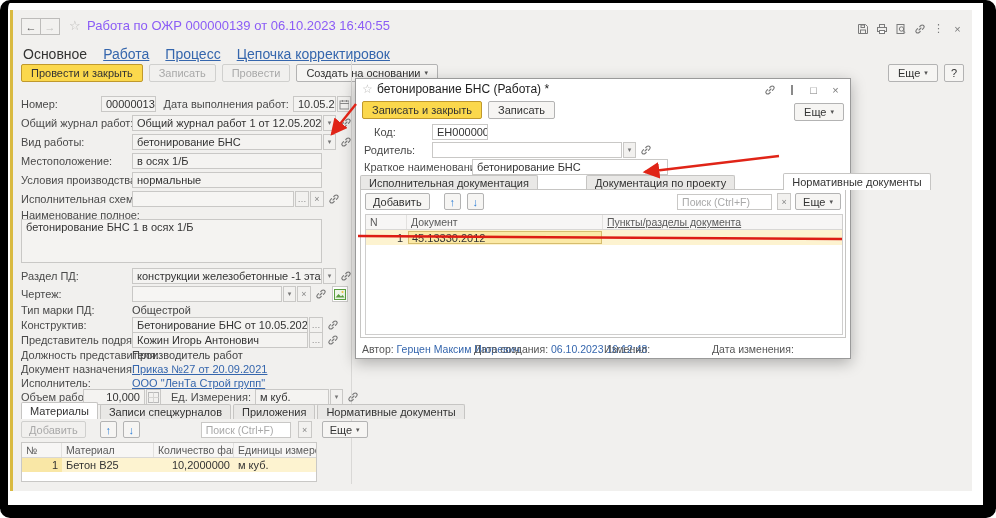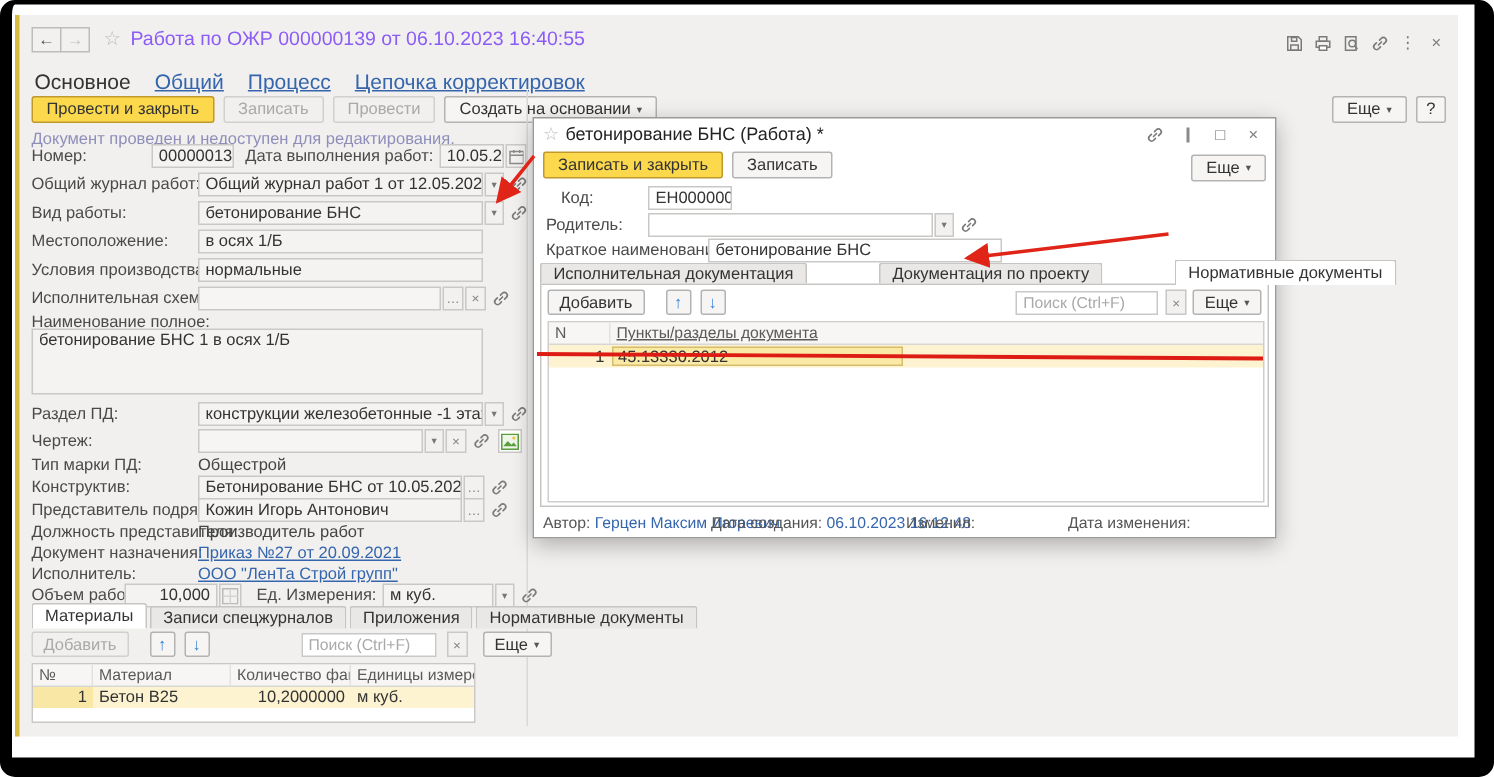--- a/index.html
+++ b/index.html
@@ -103,21 +103,21 @@
           <svg width="12" height="12" viewBox="0 0 12 12">
             <path d="M5 7 L7 5 M3.6 5.6 L2.4 6.8 a1.9 1.9 0 0 0 2.7 2.7 L6.3 8.3 M8.4 6.4 L9.6 5.2 A1.9 1.9 0 0 0 6.9 2.5 L5.7 3.7" fill="none" stroke="#7a7a7a" stroke-width="1.1" stroke-linecap="round"></path>
           </svg>
         </span>
     <span class="tb-ic">⋮</span>
     <span class="tb-ic">×</span>
   </div>
 
   <div style="position:absolute;left:10px;top:36px;display:flex;gap:16px;font-size:14px;align-items:center;">
     <span style="color:#333;">Основное</span>
-    <span class="link">Общий</span>
+    <span class="link">Работа</span>
     <span class="link">Процесс</span>
     <span class="link">Цепочка корректировок</span>
   </div>
 
   <div style="position:absolute;left:8px;top:54px;display:flex;gap:6px;">
     <span class="btn yellow">Провести и закрыть</span>
     <span class="btn dis">Записать</span>
     <span class="btn dis">Провести</span>
     <span class="btn">
           <span>Создать на основании</span>
@@ -125,21 +125,20 @@
         </span>
   </div>
   <div style="position:absolute;right:8px;top:54px;display:flex;gap:6px;">
     <span class="btn">
           <span>Еще</span>
           <span class="car">▾</span>
         </span>
     <span class="btn" style="padding:0 6px;">?</span>
   </div>
 
-  <div style="position:absolute;left:8px;top:77px;font-size:11px;color:#8e8ebb;">Документ проведен и недоступен для редактирования.</div>
 
   <div class="vline"></div>
 
   <div class="frow" style="left:8px;top:86px;width:330px;">
     <span class="lbl" style="width:111px;">Номер:</span>
     <span class="inp" style="width:72px;">000000139</span>
     <span class="lbl" style="margin-left:8px;">Дата выполнения работ:</span>
     <span class="inp" style="width:56px;margin-left:4px;">10.05.2022</span>
     <span class="mini">
           <svg width="11" height="11">
@@ -394,20 +393,21 @@
         <span class="mini" style="height:17px;">×</span>
         <span class="btn sm">
               <span>Еще</span>
               <span class="car">▾</span>
             </span>
       </span>
 
       <div class="tbl" style="left:4px;top:24px;width:478px;height:121px;border-color:#cfcecd;">
         <div class="thead">
           <span class="th" style="width:41px;">N</span>
+          <span class="th" style="width:196px;">Документ</span>
           <span class="th" style="flex:1;border-right:none;text-decoration:underline;">Пункты/разделы документа</span>
         </div>
         <div class="trow sel" style="height:15px;align-items:center;">
           <span class="td" style="width:41px;text-align:right;">1</span>
           <span style="width:196px;padding:0 1px;">
             <span style="display:flex;align-items:center;height:13px;background:#fbe9a6;border:1px solid #d6bd6e;padding:0 3px;">45.13330.2012</span>
           </span>
           <span class="td" style="flex:1;"></span>
         </div>
       </div>

